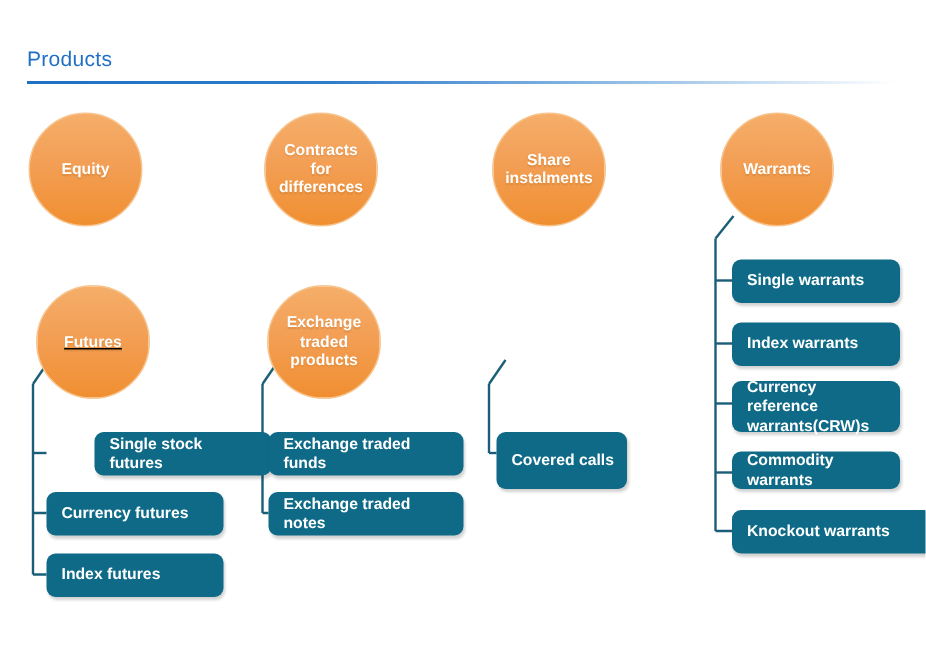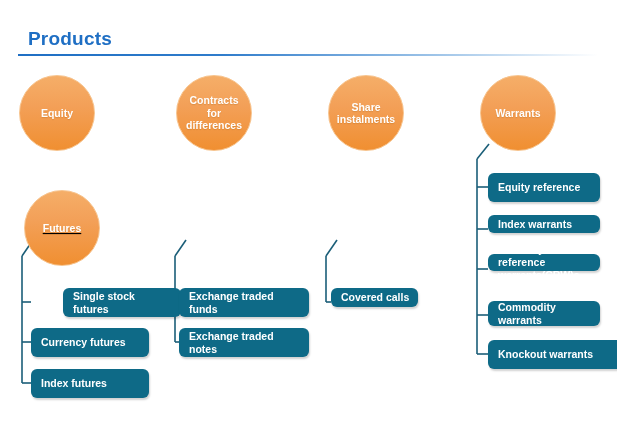--- a/index.html
+++ b/index.html
@@ -21,27 +21,26 @@
   }
 
   
   #title-block {
     position: absolute;
     left: 18px;
     top: 28px;
     width: 580px;
   }
   #page-title {
-    font-size: 19px;
+    font-size: 14px;
     color: #1F6FC4;
-    font-weight: 700;
+    font-weight: 400;
     letter-spacing: 0.2px;
     line-height: 22px;
     white-space: nowrap;
-    margin-left: 10px;
   }
   #title-rule {
     position: absolute;
     left: 0px;
     top: 26px;
     width: 580px;
     height: 2px;
     background: linear-gradient(to right, #1F6FC4 0%, #2F7CCB 35%, #9EC4E8 72%, #FFFFFF 100%);
   }
 
@@ -148,20 +147,23 @@
   </div>
 
   <div class="node-circle" style="left:480px; top:75px;">
     <span class="circle-label">Warrants</span>
   </div>
 
   <div class="node-circle" style="left:24px; top:190px;text-decoration:underline;">
     <span class="circle-label">Futures</span>
   </div>
 
+  <div class="node-circle" style="left:178px; top:190px;">
+    <span class="circle-label">Exchange traded products</span>
+  </div>
 
 
   <div class="leaf-box" style="left:31px; top:288px; width:118px; height:29px;margin-left:32px;">
     <span class="leaf-label">Single stock futures</span>
   </div>
 
   <div class="leaf-box" style="left:31px; top:328px; width:118px; height:29px;">
     <span class="leaf-label">Currency futures</span>
   </div>
 
@@ -170,33 +172,33 @@
   </div>
 
   <div class="leaf-box" style="left:179px; top:328px; width:130px; height:29px;">
     <span class="leaf-label">Exchange traded notes</span>
   </div>
 
   <div class="leaf-box" style="left:179px; top:288px; width:130px; height:29px;">
     <span class="leaf-label">Exchange traded funds</span>
   </div>
 
-  <div class="leaf-box" style="left:331px; top:288px; width:87px; height:19px;align-items:center;">
+  <div class="leaf-box" style="left:331px; top:288px; width:87px; height:38px;align-items:center;">
     <span class="leaf-label">Covered calls</span>
   </div>
 
   <div class="leaf-box" style="left:488px; top:173px; width:112px; height:29px;">
-    <span class="leaf-label">Equity reference</span>
-  </div>
-
-  <div class="leaf-box" style="left:488px; top:215px; width:112px; height:18px;">
+    <span class="leaf-label">Single warrants</span>
+  </div>
+
+  <div class="leaf-box" style="left:488px; top:215px; width:112px; height:29px;">
     <span class="leaf-label">Index warrants</span>
   </div>
 
-  <div class="leaf-box" style="left:488px; top:254px; width:112px; height:17px;justify-content:center;">
+  <div class="leaf-box" style="left:488px; top:254px; width:112px; height:34px;justify-content:center;">
     <span class="leaf-label">Currency reference warrants(CRW)s</span>
   </div>
 
   <div class="leaf-box" style="left:488px; top:301px; width:112px; height:25px;">
     <span class="leaf-label">Commodity warrants</span>
   </div>
 
   <div class="leaf-box" style="left:488px; top:340px; width:134px; height:29px;">
     <span class="leaf-label">Knockout warrants</span>
   </div>

